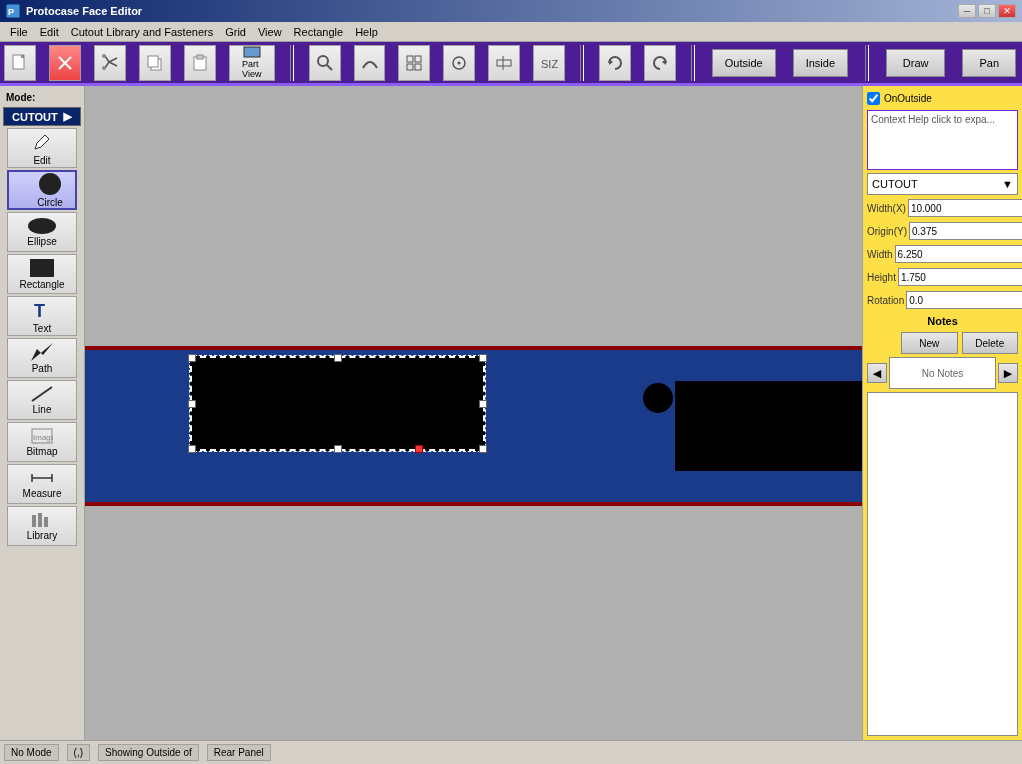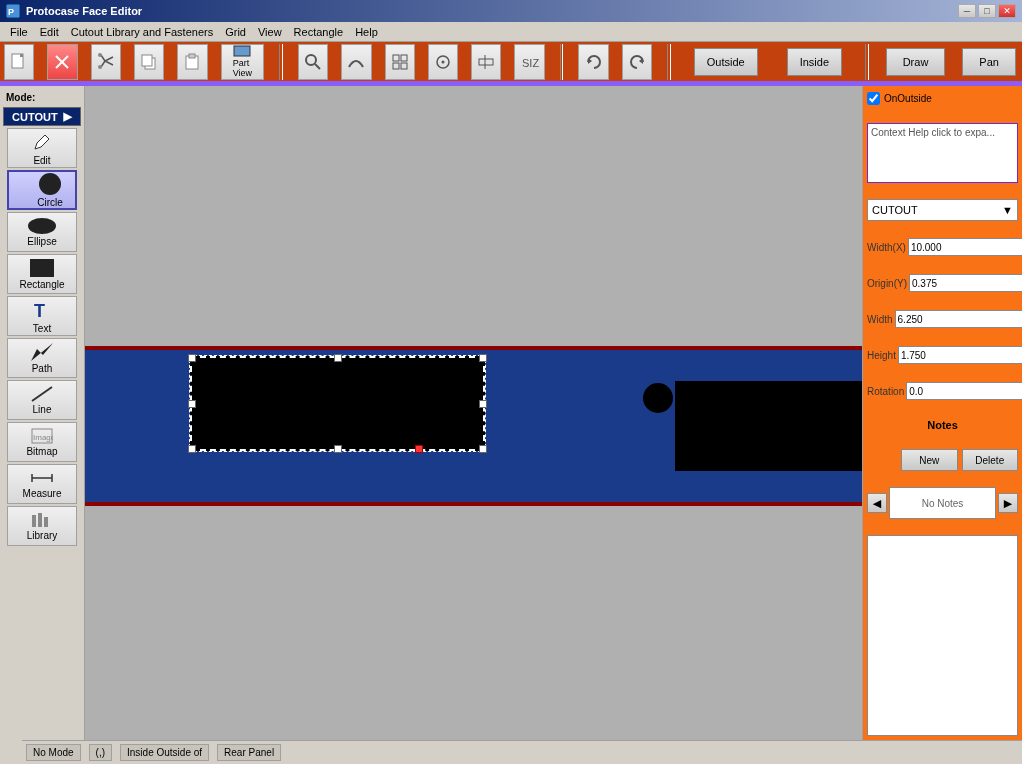--- a/index.html
+++ b/index.html
@@ -31,27 +31,27 @@
     }
     .menu-item {
       padding: 2px 6px;
       cursor: pointer;
       font-size: 11px;
       color: #000;
     }
 
     
     .toolbar {
-      background: #c2410c;
+      background: #4c1d95;
       height: 44px;
       display: flex;
       align-items: center;
       padding: 2px 4px;
       gap: 13px;
-      border-bottom: 5px solid #8b5cf6;
+      border-bottom: 3px solid #8b5cf6;
     }
     .toolbar-btn {
       width: 36px;
       height: 36px;
       border: 1px solid #a0a0a0;
       background: linear-gradient(to bottom, #f0f0f0, #d8d8d8);
       cursor: pointer;
       display: flex;
       align-items: center;
       justify-content: center;
@@ -64,21 +64,21 @@
       gap: 1px;
     }
     .toolbar-separator { width: 4px; height: 36px; border-left: 1px solid #888; border-right: 1px solid #fff; margin: 0 2px; }
     .view-btn {
       height: 28px;
       padding: 0 12px;
       border: 1px solid #888;
       background: linear-gradient(to bottom, #e8e8e8, #c8c8c8);
       cursor: pointer;
       font-size: 11px;
-      margin: 0 8px;
+      margin: 0 2px;
     }
     .action-btn {
       height: 28px;
       padding: 0 16px;
       border: 1px solid #888;
       background: linear-gradient(to bottom, #e8e8e8, #c8c8c8);
       cursor: pointer;
       font-size: 11px;
       margin: 0 2px;
     }
@@ -210,26 +210,26 @@
       top: 295px;
       left: 590px;
       width: 200px;
       height: 90px;
       background: #000;
     }
 
     
     .right-panel {
       width: 160px;
-      background: #f97316;
+      background: #fde047;
       border-left: 1px solid #a0a0a0;
       display: flex;
       flex-direction: column;
       padding: 4px;
-      gap: 16px;
+      gap: 3px;
       font-size: 10px;
       overflow-y: auto;
     }
     .checkbox-row {
       display: flex;
       align-items: center;
       gap: 4px;
       padding: 2px 0;
     }
     .context-help {
@@ -339,21 +339,20 @@
     
     .status-bar {
       height: 24px;
       background: #d4d0c8;
       border-top: 1px solid #a0a0a0;
       display: flex;
       align-items: center;
       padding: 0 4px;
       gap: 8px;
       font-size: 10px;
-      margin-left: 22px;
     }
     .status-item {
       padding: 2px 6px;
       border: 1px solid #a0a0a0;
       background: #c8c4bc;
       cursor: pointer;
     }
 
     
     .shape-circle { width: 22px; height: 22px; background: #222; border-radius: 50%; }
@@ -643,15 +642,15 @@
       <div class="nav-arrow">▶</div>
     </div>
 
     <textarea class="notes-textarea" style=""></textarea>
   </div>
 </div>
 
 <div class="status-bar">
   <div class="status-item">No Mode</div>
   <div class="status-item">(,)</div>
-  <div class="status-item">Inside Outside of</div>
+  <div class="status-item">Showing Outside of</div>
   <div class="status-item">Rear Panel</div>
 </div>
 
 </body></html>

